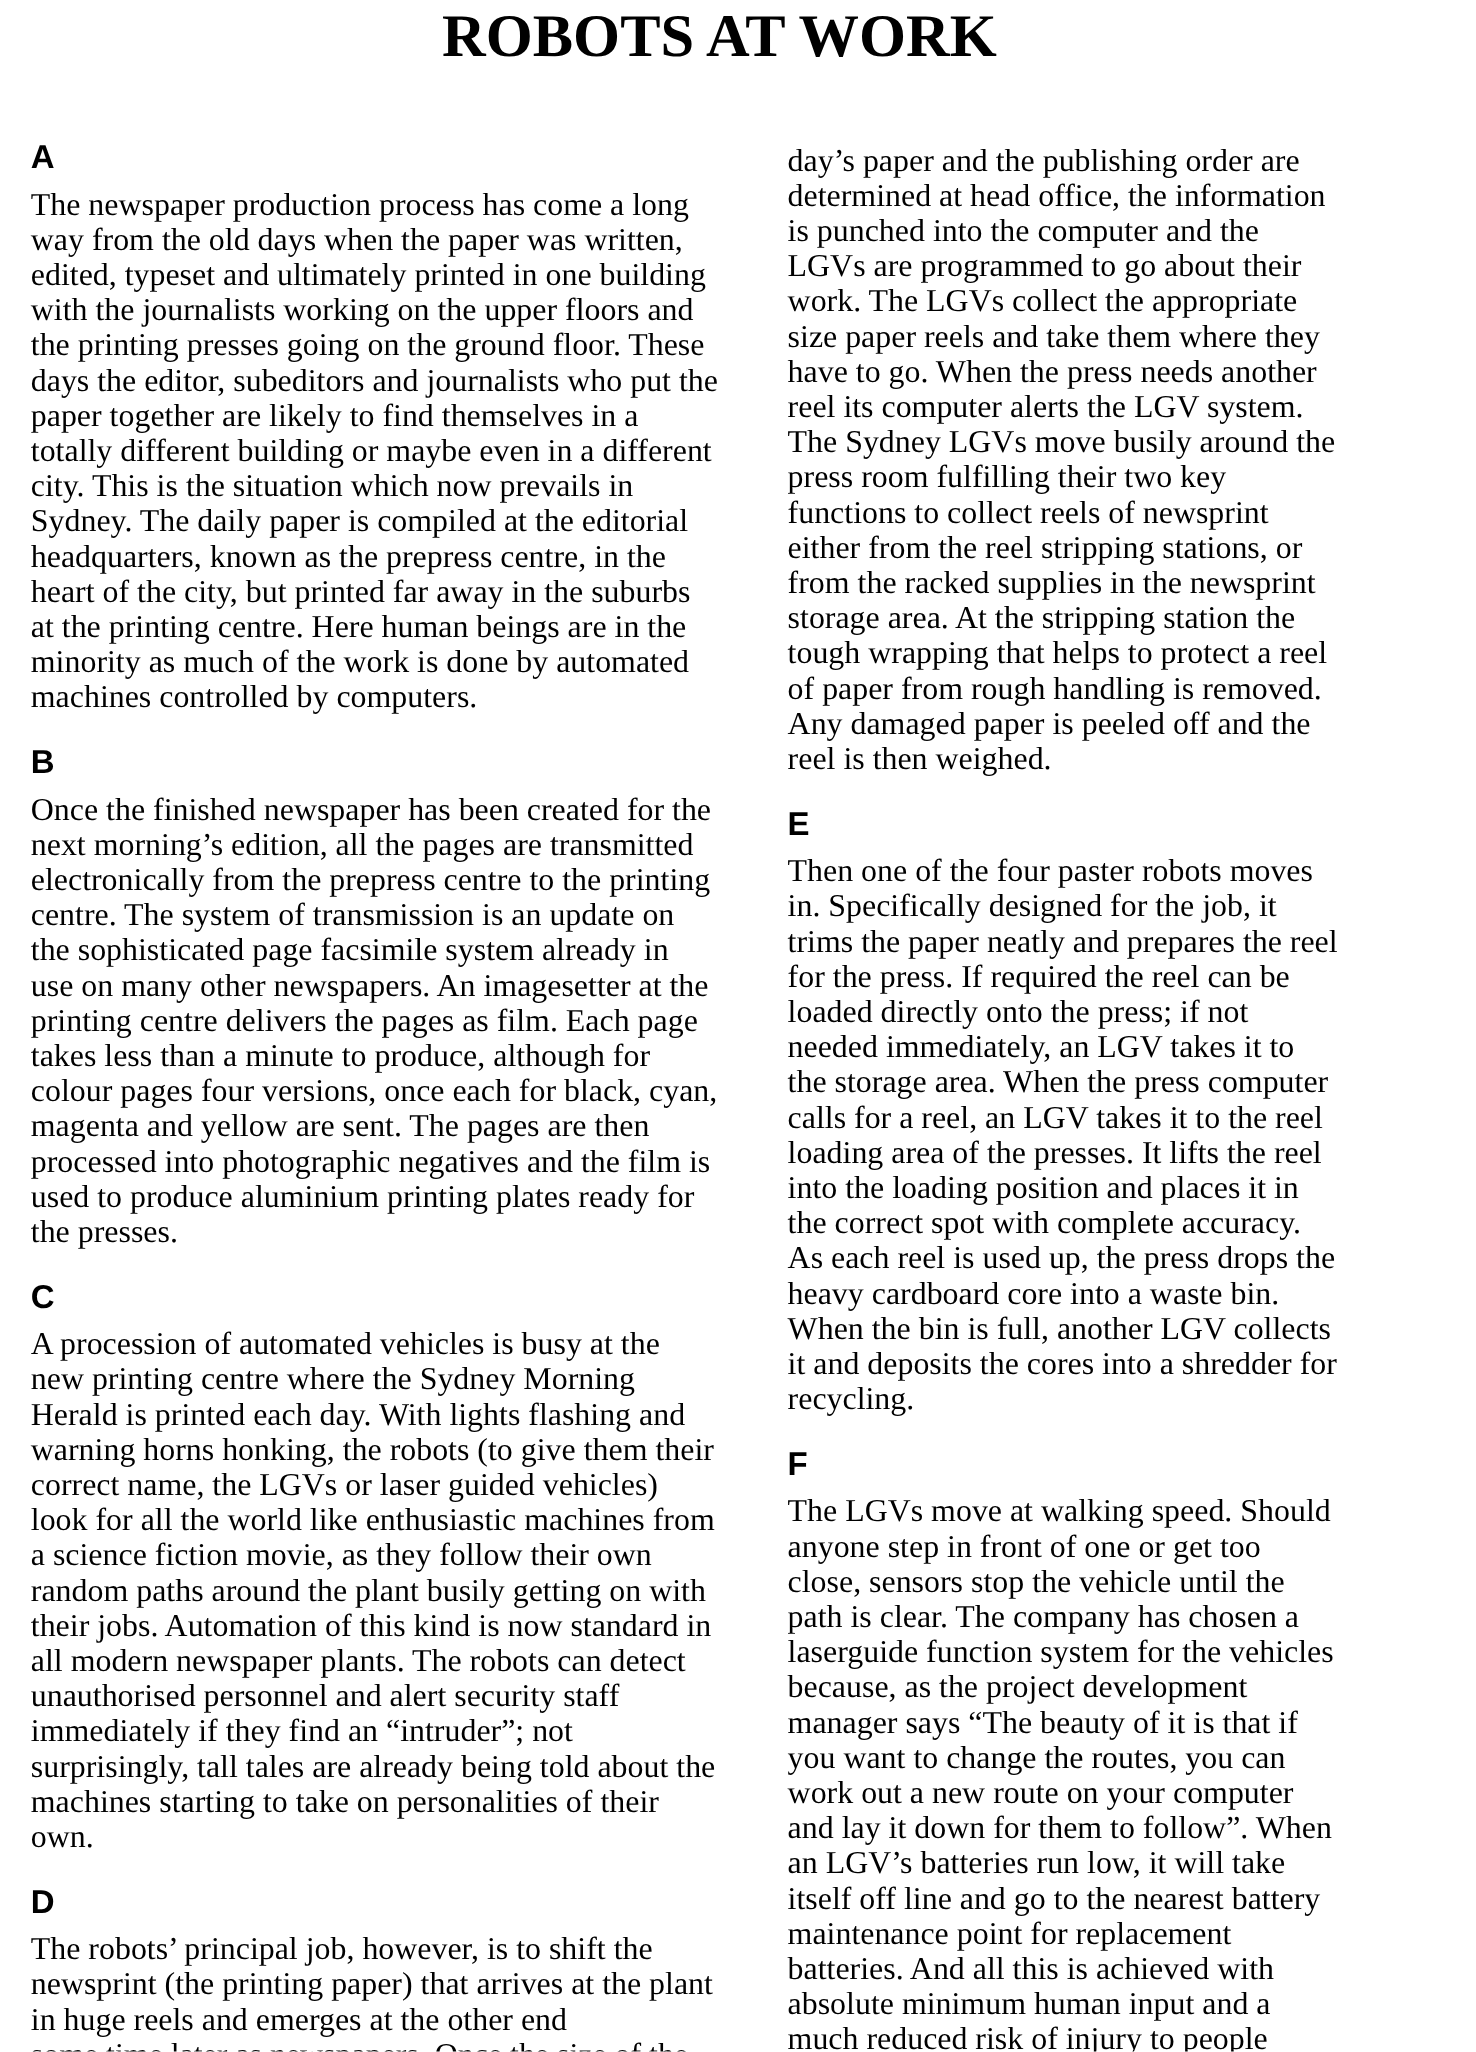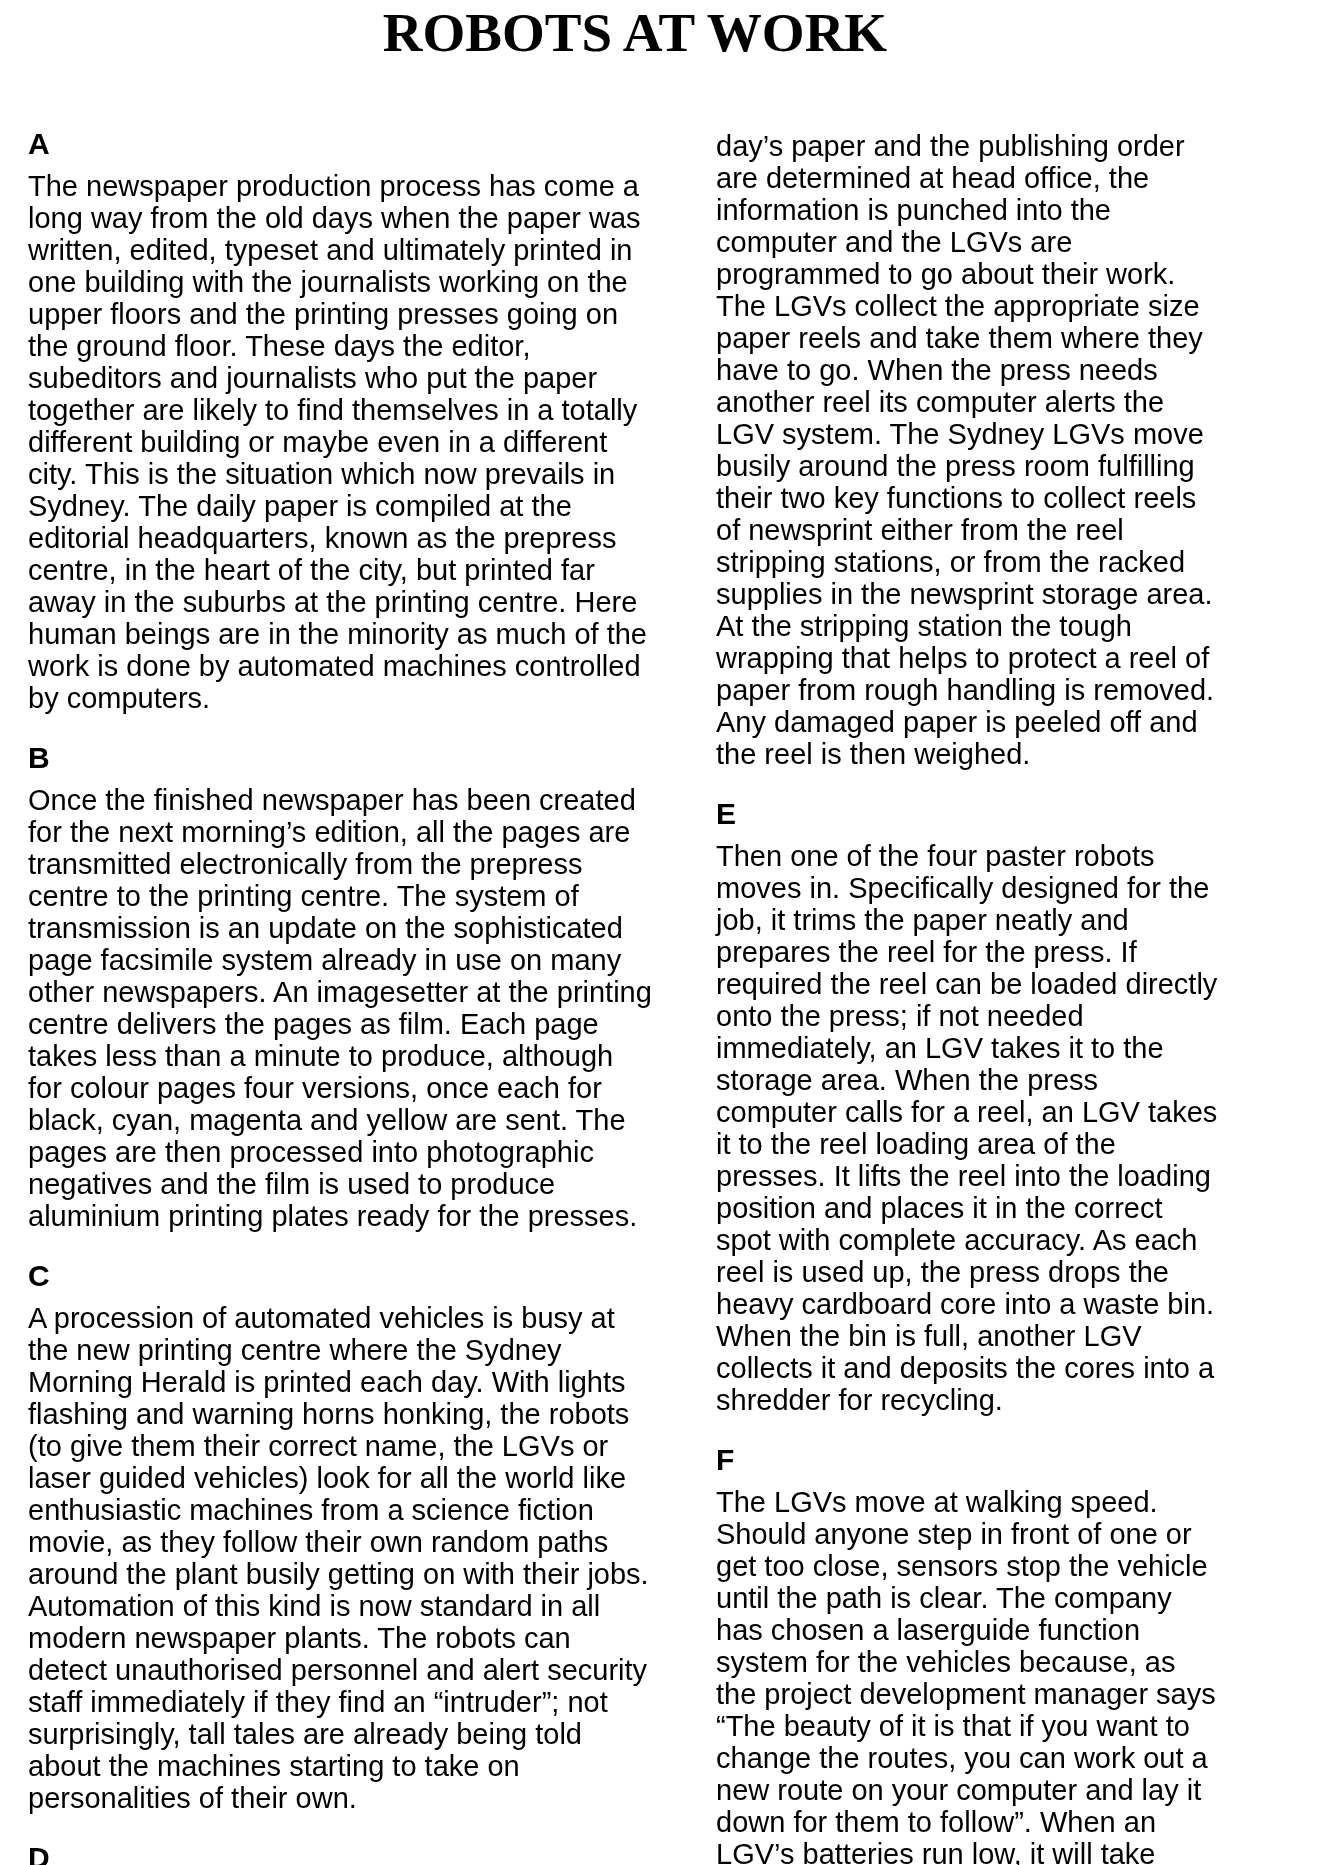--- a/index.html
+++ b/index.html
@@ -17,20 +17,21 @@
     top: 2px;
     left: 0;
     width: 1270px;
     margin: 0;
     text-align: center;
     font-family: "Liberation Serif", serif;
     font-weight: bold;
     font-size: 55px;
     line-height: 62px;
     letter-spacing: 0px;
+    padding-left: 19px;
   }
   .col {
     position: absolute;
   }
   .col-left {
     left: 28px;
     top: 128px;
     width: 625px;
   }
   .col-right {
@@ -42,21 +43,21 @@
     font-family: "Liberation Sans", sans-serif;
     font-weight: bold;
     font-size: 30px;
     line-height: 32px;
     margin: 28px 0 10px 0;
   }
   .sec-heading.first {
     margin-top: 0;
   }
   .body-text {
-    font-family: Liberation Sans, sans-serif;
+    font-family: Liberation Serif, serif;
     font-size: 29px;
     line-height: 32px;
     margin: 0;
     white-space: pre-line;
     text-align: left;
   }
 </style>
 </head>
 <body>
 

